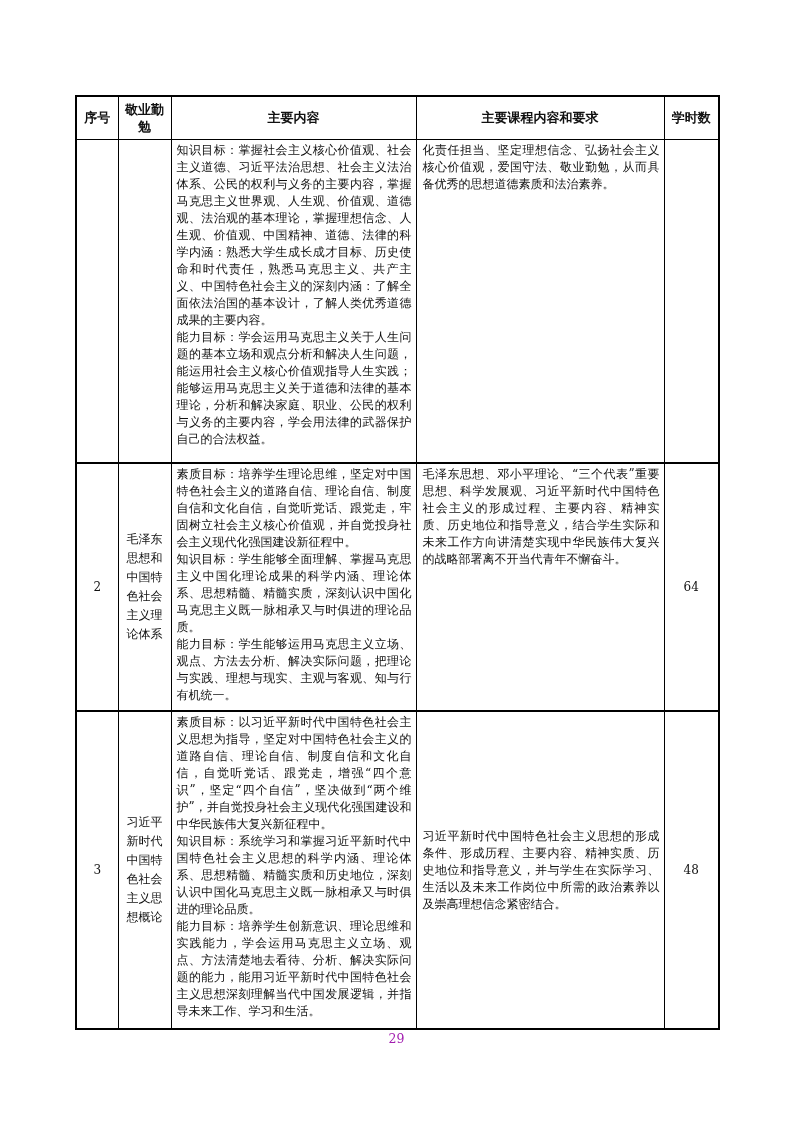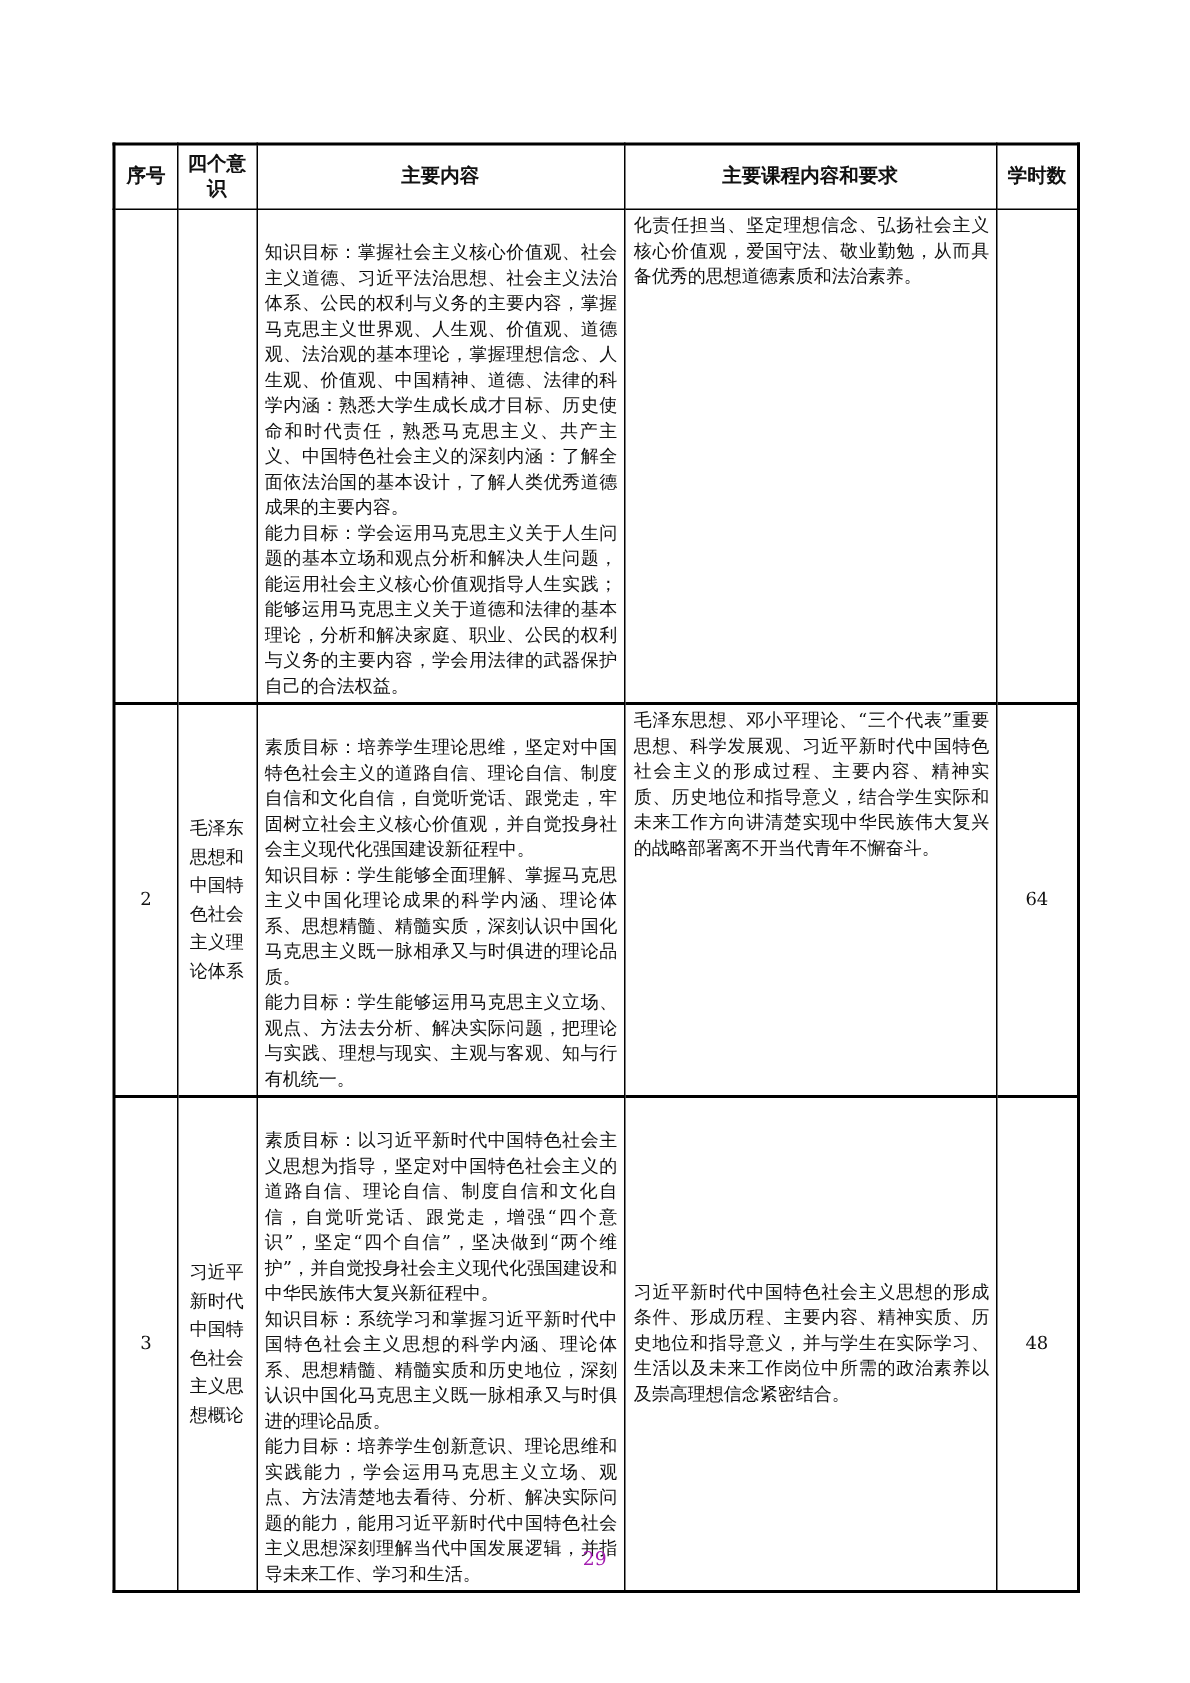--- a/index.html
+++ b/index.html
@@ -50,21 +50,21 @@
     text-align: center;
     padding: 0 2px;
   }
   td.c-name {
     text-align: center;
     padding: 2px 6px;
     line-height: 19px;
   }
   td.c-obj {
     vertical-align: top;
-    padding: 20px 4px 2px 5px;
+    padding: 2px 4px 2px 5px;
   }
   td.c-content {
     padding: 2px 4px 2px 6px;
     margin-top: 17px;
   }
   td.c-hours {
     text-align: center;
     padding: 0 2px;
   }
   tr.r-1 td.c-content,
@@ -98,21 +98,21 @@
     <colgroup>
       <col style="width:42px">
       <col style="width:53px">
       <col style="width:245px">
       <col style="width:248px">
       <col style="width:55px">
     </colgroup>
     <thead>
       <tr class="r-header">
         <th>序号</th>
-        <th>四个意识</th>
+        <th>敬业勤勉</th>
         <th>主要内容</th>
         <th>主要课程内容和要求</th>
         <th>学时数</th>
       </tr>
     </thead>
     <tbody>
       <tr class="r-1">
         <td class="c-seq"></td>
         <td class="c-name"></td>
         <td class="c-obj">

